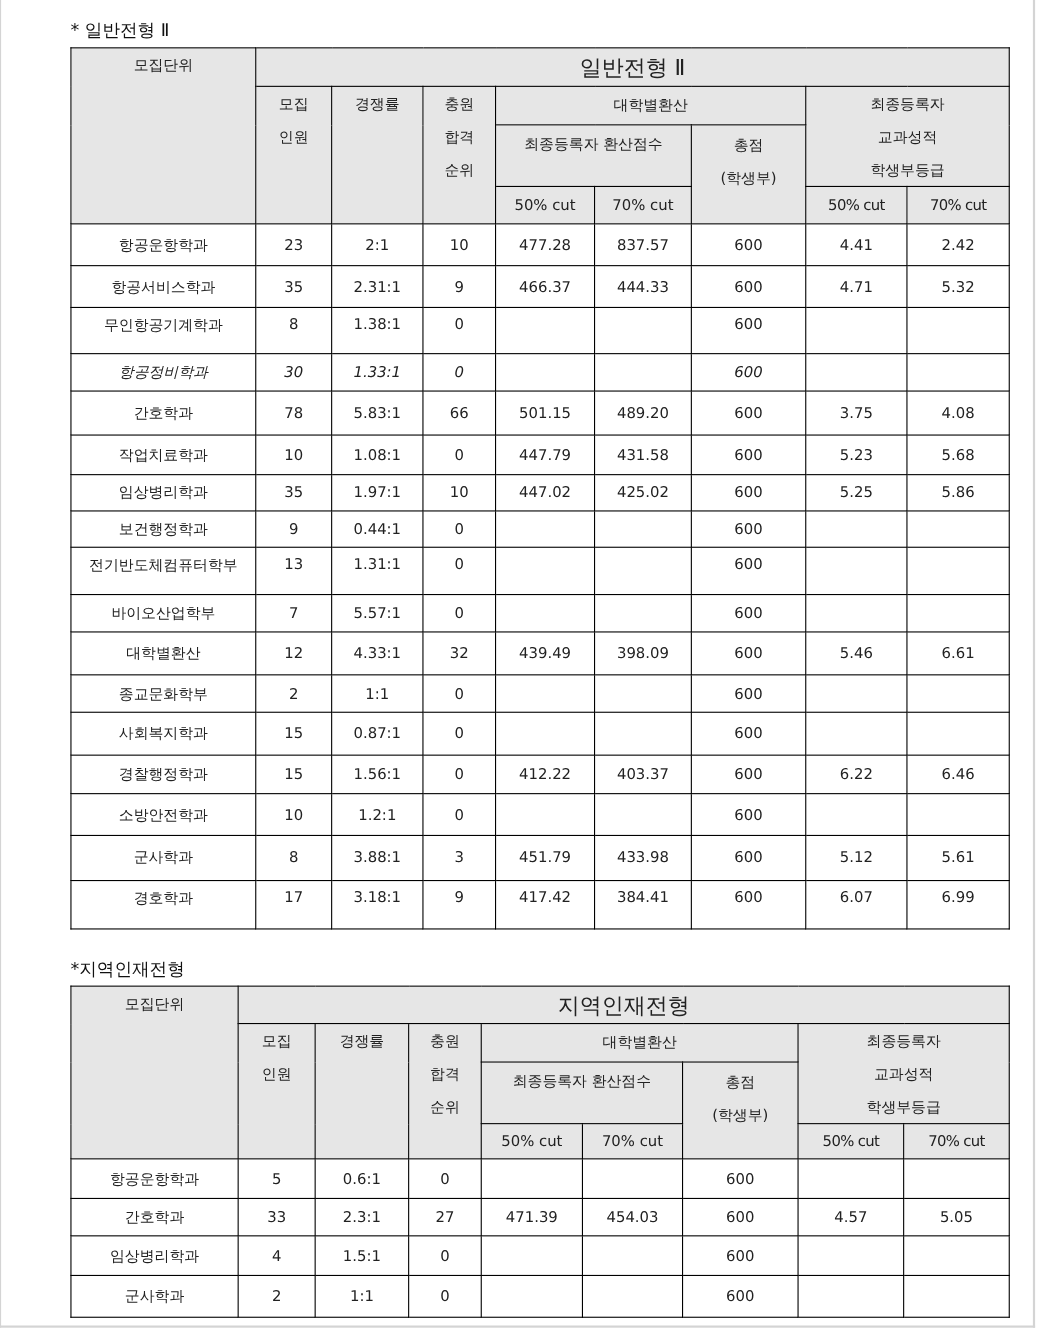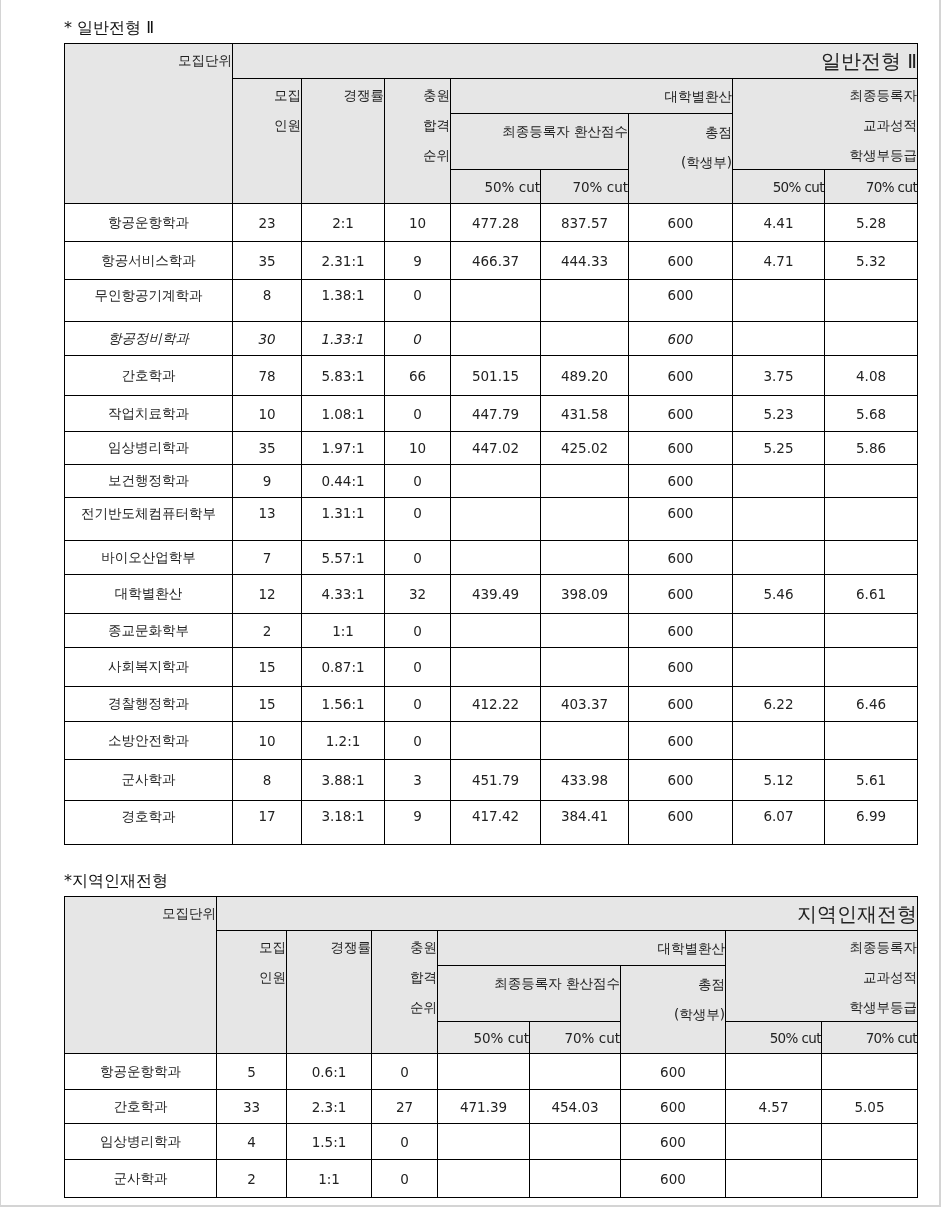--- a/index.html
+++ b/index.html
@@ -6,21 +6,21 @@
     body {
       width: 944px; height: 1210px; background: #ffffff; position: relative; overflow: hidden;
       font-family: "DejaVu Sans", "Liberation Sans", sans-serif; color: #1a1a1a;
     }
     .frame { position: absolute; left: 0; top: 0; width: 941px; height: 1207px;
       border-left: 1px solid #d4d4d4; border-right: 2px solid #d4d4d4; border-bottom: 2px solid #d4d4d4; box-sizing: border-box; }
     .section-title { position: absolute; font-size: 16px; color: #111; white-space: nowrap; }
     table.grid { position: absolute; border-collapse: collapse; table-layout: fixed; left: 64px; }
     table.grid td { border: 1.5px solid #000; text-align: center; padding: 0; font-size: 13.5px; color: #222; overflow: hidden; white-space: nowrap; }
     table.grid td.hd { background: #e6e6e6; vertical-align: top; }
-    table.grid td.hd .t { display: block; line-height: 28px; padding-top: 2px; font-size: 13.5px; text-align: right; }
+    table.grid td.hd .t { display: block; line-height: 28px; padding-top: 2px; font-size: 13.5px; }
     table.grid td.hd.mid { vertical-align: middle; }
     table.grid td.hd.mid .t { padding-top: 0; line-height: 22px; }
     table.grid td.big .t { font-size: 20px; line-height: 32px; padding-top: 0; }
     td.cutsm { font-size: 12.5px !important; letter-spacing: -0.6px; }
     table.grid td.dt { background: #fff; vertical-align: middle; }
     table.grid td.dt.top { vertical-align: top; padding-top: 7px; }
     .stack .t { line-height: 28px !important; }
   </style>
 </head>
 <body>
@@ -99,21 +99,21 @@
     <tbody id="t1-body">
       <tr style="height: 38px;">
         <td class="dt">항공운항학과</td>
         <td class="dt">23</td>
         <td class="dt">2:1</td>
         <td class="dt">10</td>
         <td class="dt">477.28</td>
         <td class="dt">837.57</td>
         <td class="dt">600</td>
         <td class="dt">4.41</td>
-        <td class="dt">5.28</td>
+        <td class="dt">2.42</td>
       </tr>
       <tr style="height: 38px;">
         <td class="dt">항공서비스학과</td>
         <td class="dt">35</td>
         <td class="dt">2.31:1</td>
         <td class="dt">9</td>
         <td class="dt">466.37</td>
         <td class="dt">444.33</td>
         <td class="dt">600</td>
         <td class="dt">4.71</td>

